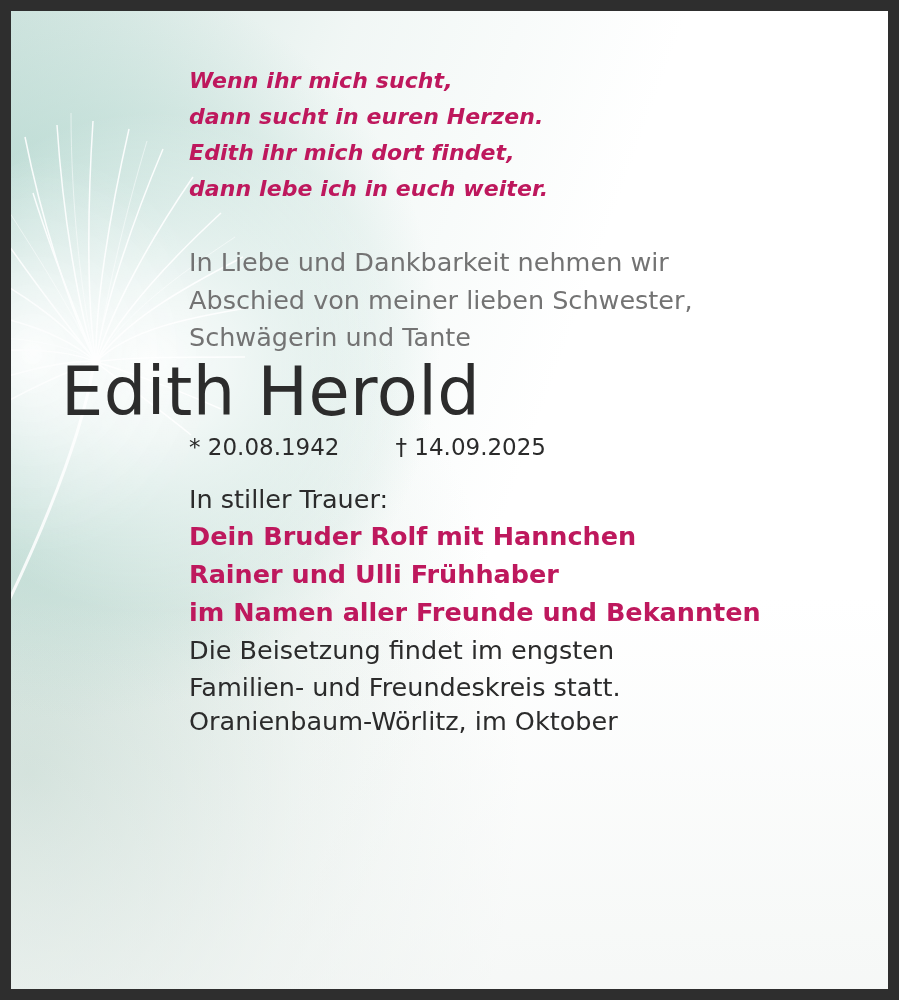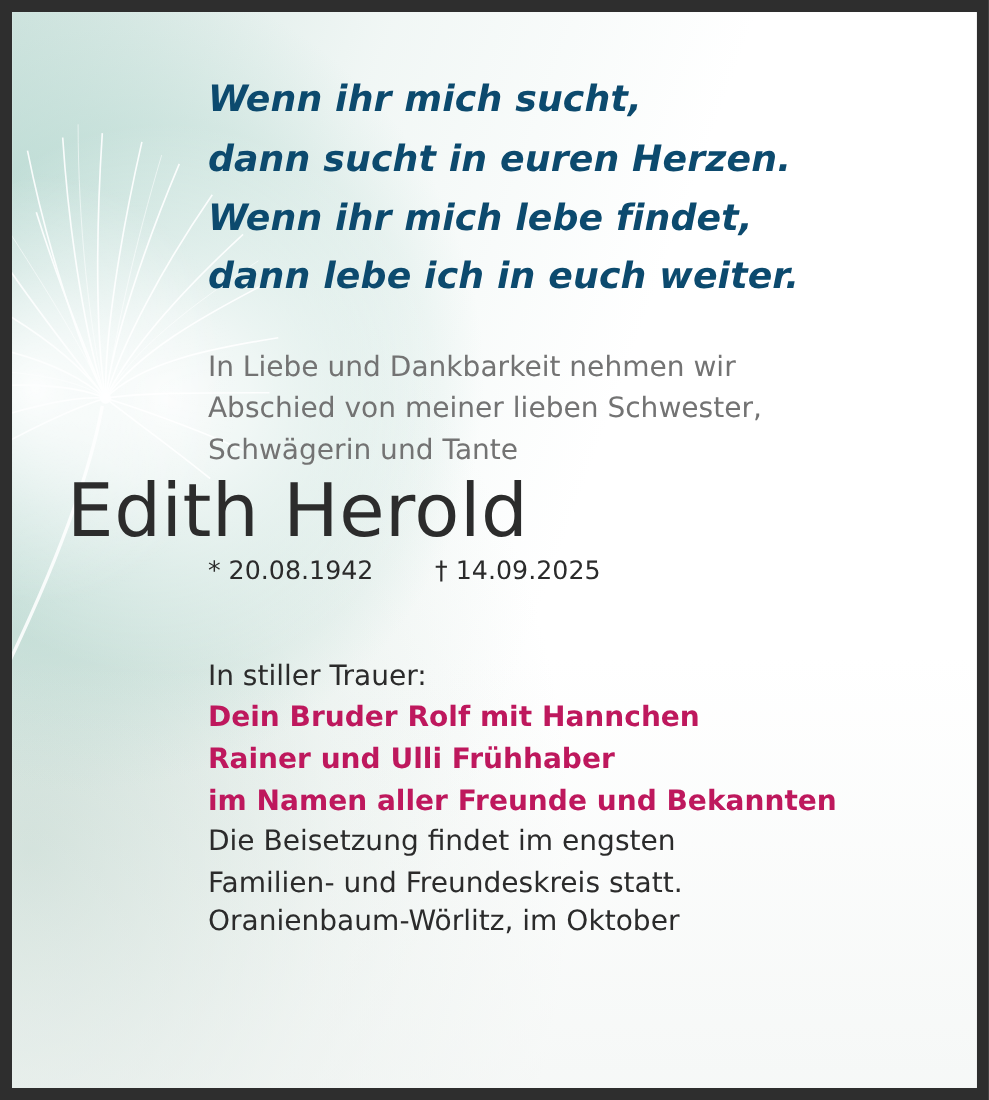--- a/index.html
+++ b/index.html
@@ -54,23 +54,23 @@
   
   .content {
     position: relative;
     padding: 52px 40px 0 178px;
     color: #272727;
   }
 
   .verse {
     font-style: italic;
     font-weight: bold;
-    font-size: 33px;
+    font-size: 22px;
     line-height: 1.63;
-    color: #0c4a6e;
+    color: #be185d;
     letter-spacing: 0.1px;
   }
   .verse div { white-space: nowrap; }
 
   .intro {
     margin-top: 38px;
     font-size: 25.5px;
     line-height: 1.46;
     color: #737373;
   }
@@ -87,21 +87,21 @@
 
   .dates {
     margin-top: 6px;
     font-size: 23px;
     color: #2b2b2b;
     display: flex;
     gap: 56px;
   }
 
   .mourners-label {
-    margin-top: 68px;
+    margin-top: 24px;
     font-size: 25.5px;
     color: #2b2b2b;
   }
   .mourners {
     margin-top: 4px;
     font-size: 25.5px;
     font-weight: bold;
     line-height: 1.48;
     color: #be185d;
   }
@@ -167,21 +167,21 @@
     <circle cx="143" cy="345" r="5" fill="#ffffff" opacity="0.95"></circle>
   </svg>
 
   <div class="bg-vignette"></div>
 
   <div class="content">
 
     <div class="verse">
       <div>Wenn ihr mich sucht,</div>
       <div>dann sucht in euren Herzen.</div>
-      <div>Wenn ihr mich lebe findet,</div>
+      <div>Edith ihr mich dort findet,</div>
       <div>dann lebe ich in euch weiter.</div>
     </div>
 
     <div class="intro">
       <div>In Liebe und Dankbarkeit nehmen wir</div>
       <div>Abschied von meiner lieben Schwester,</div>
       <div>Schwägerin und Tante</div>
     </div>
 
     <div class="name">Edith Herold</div>

